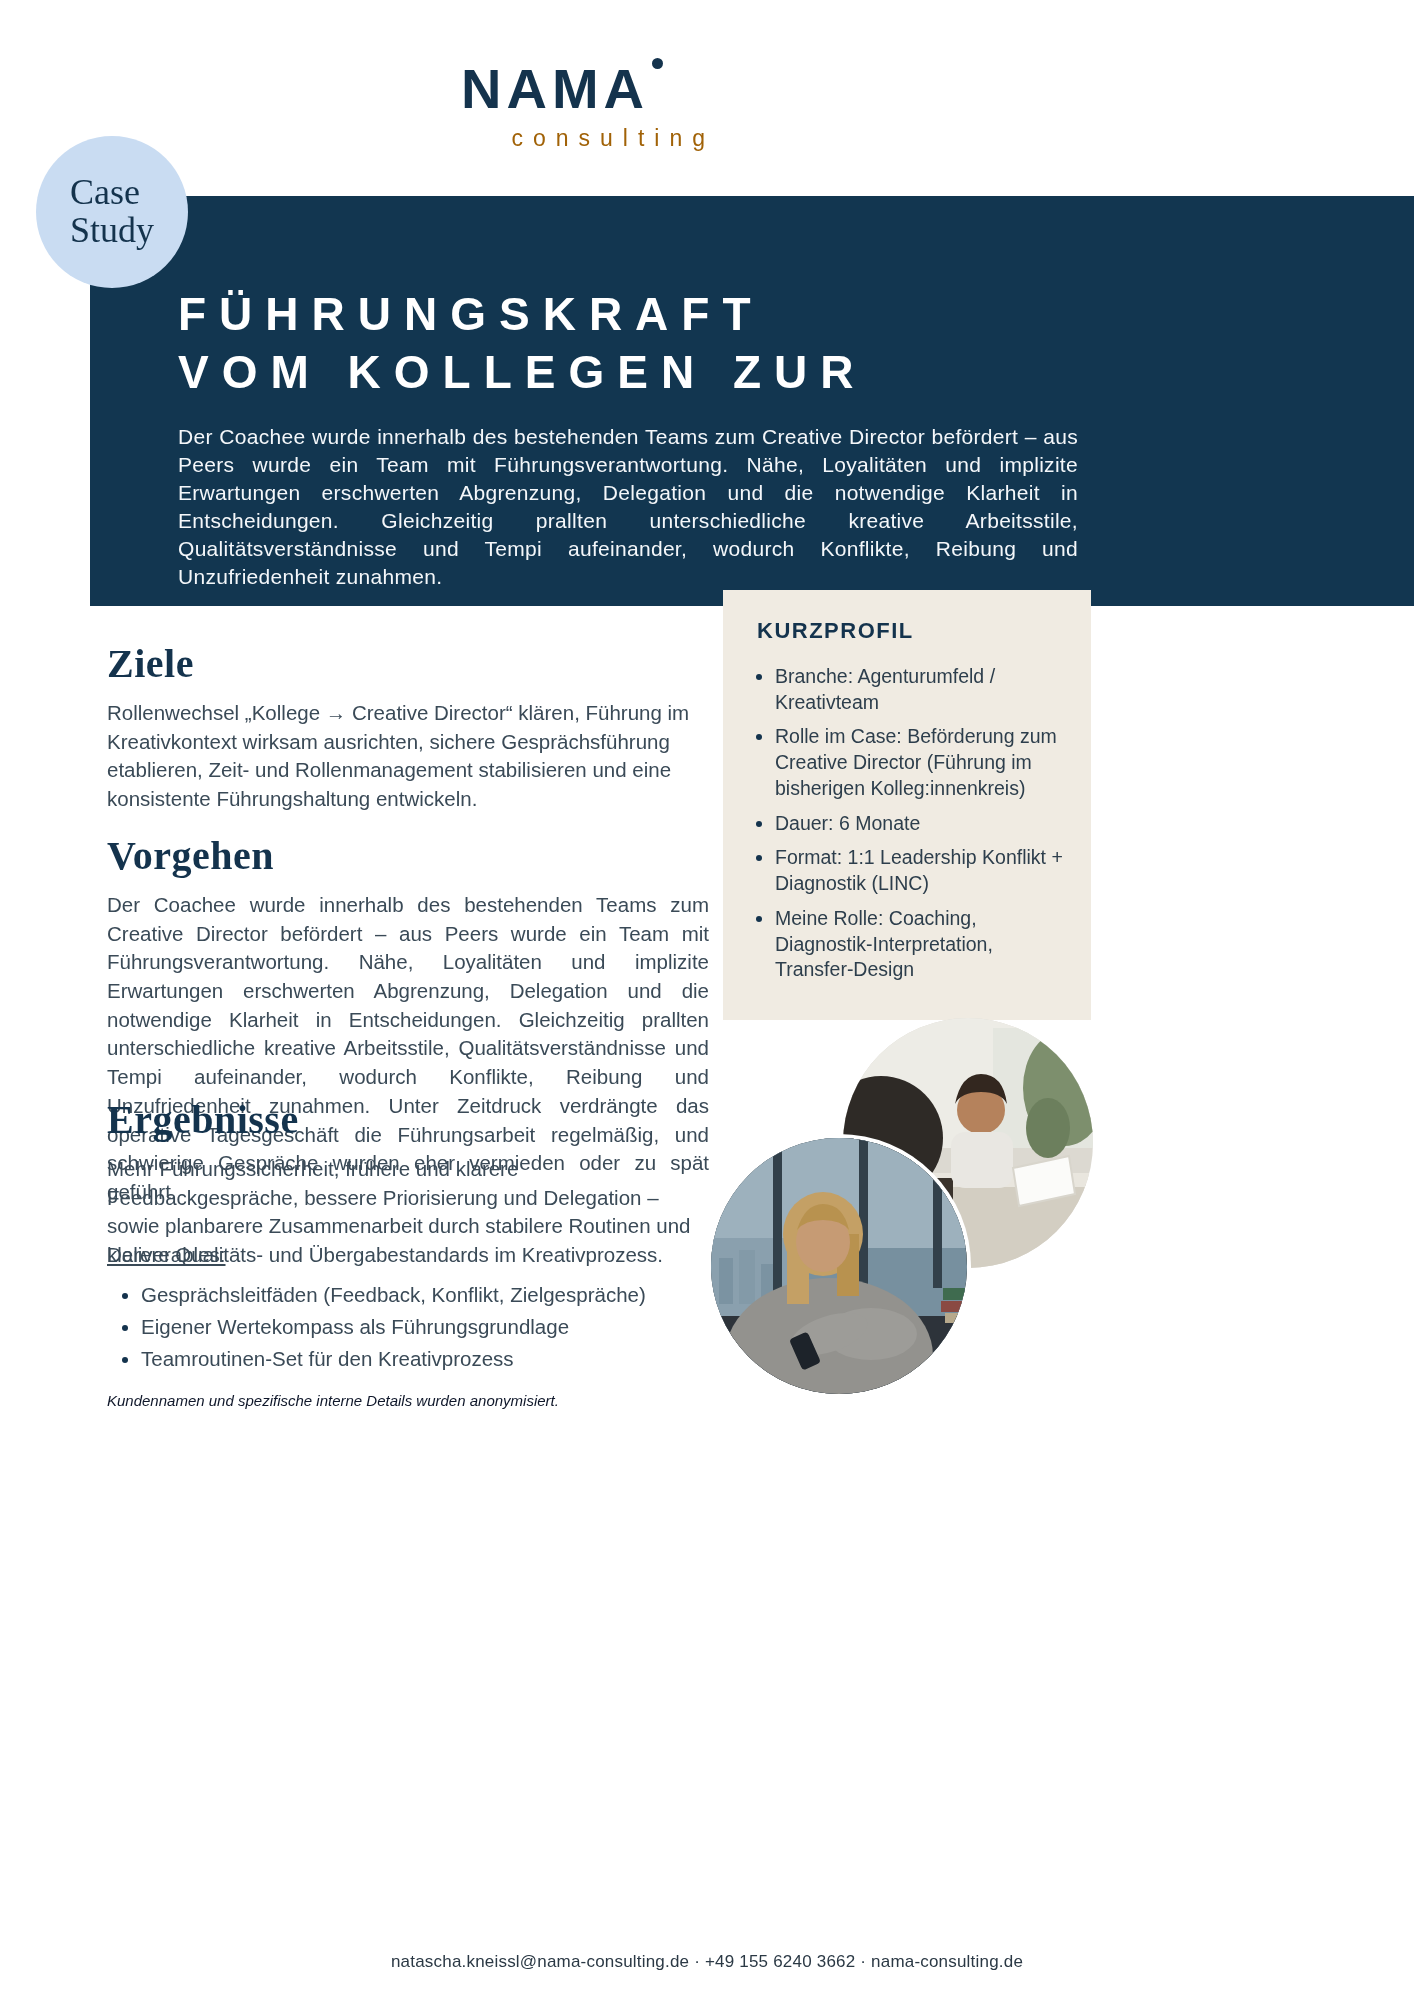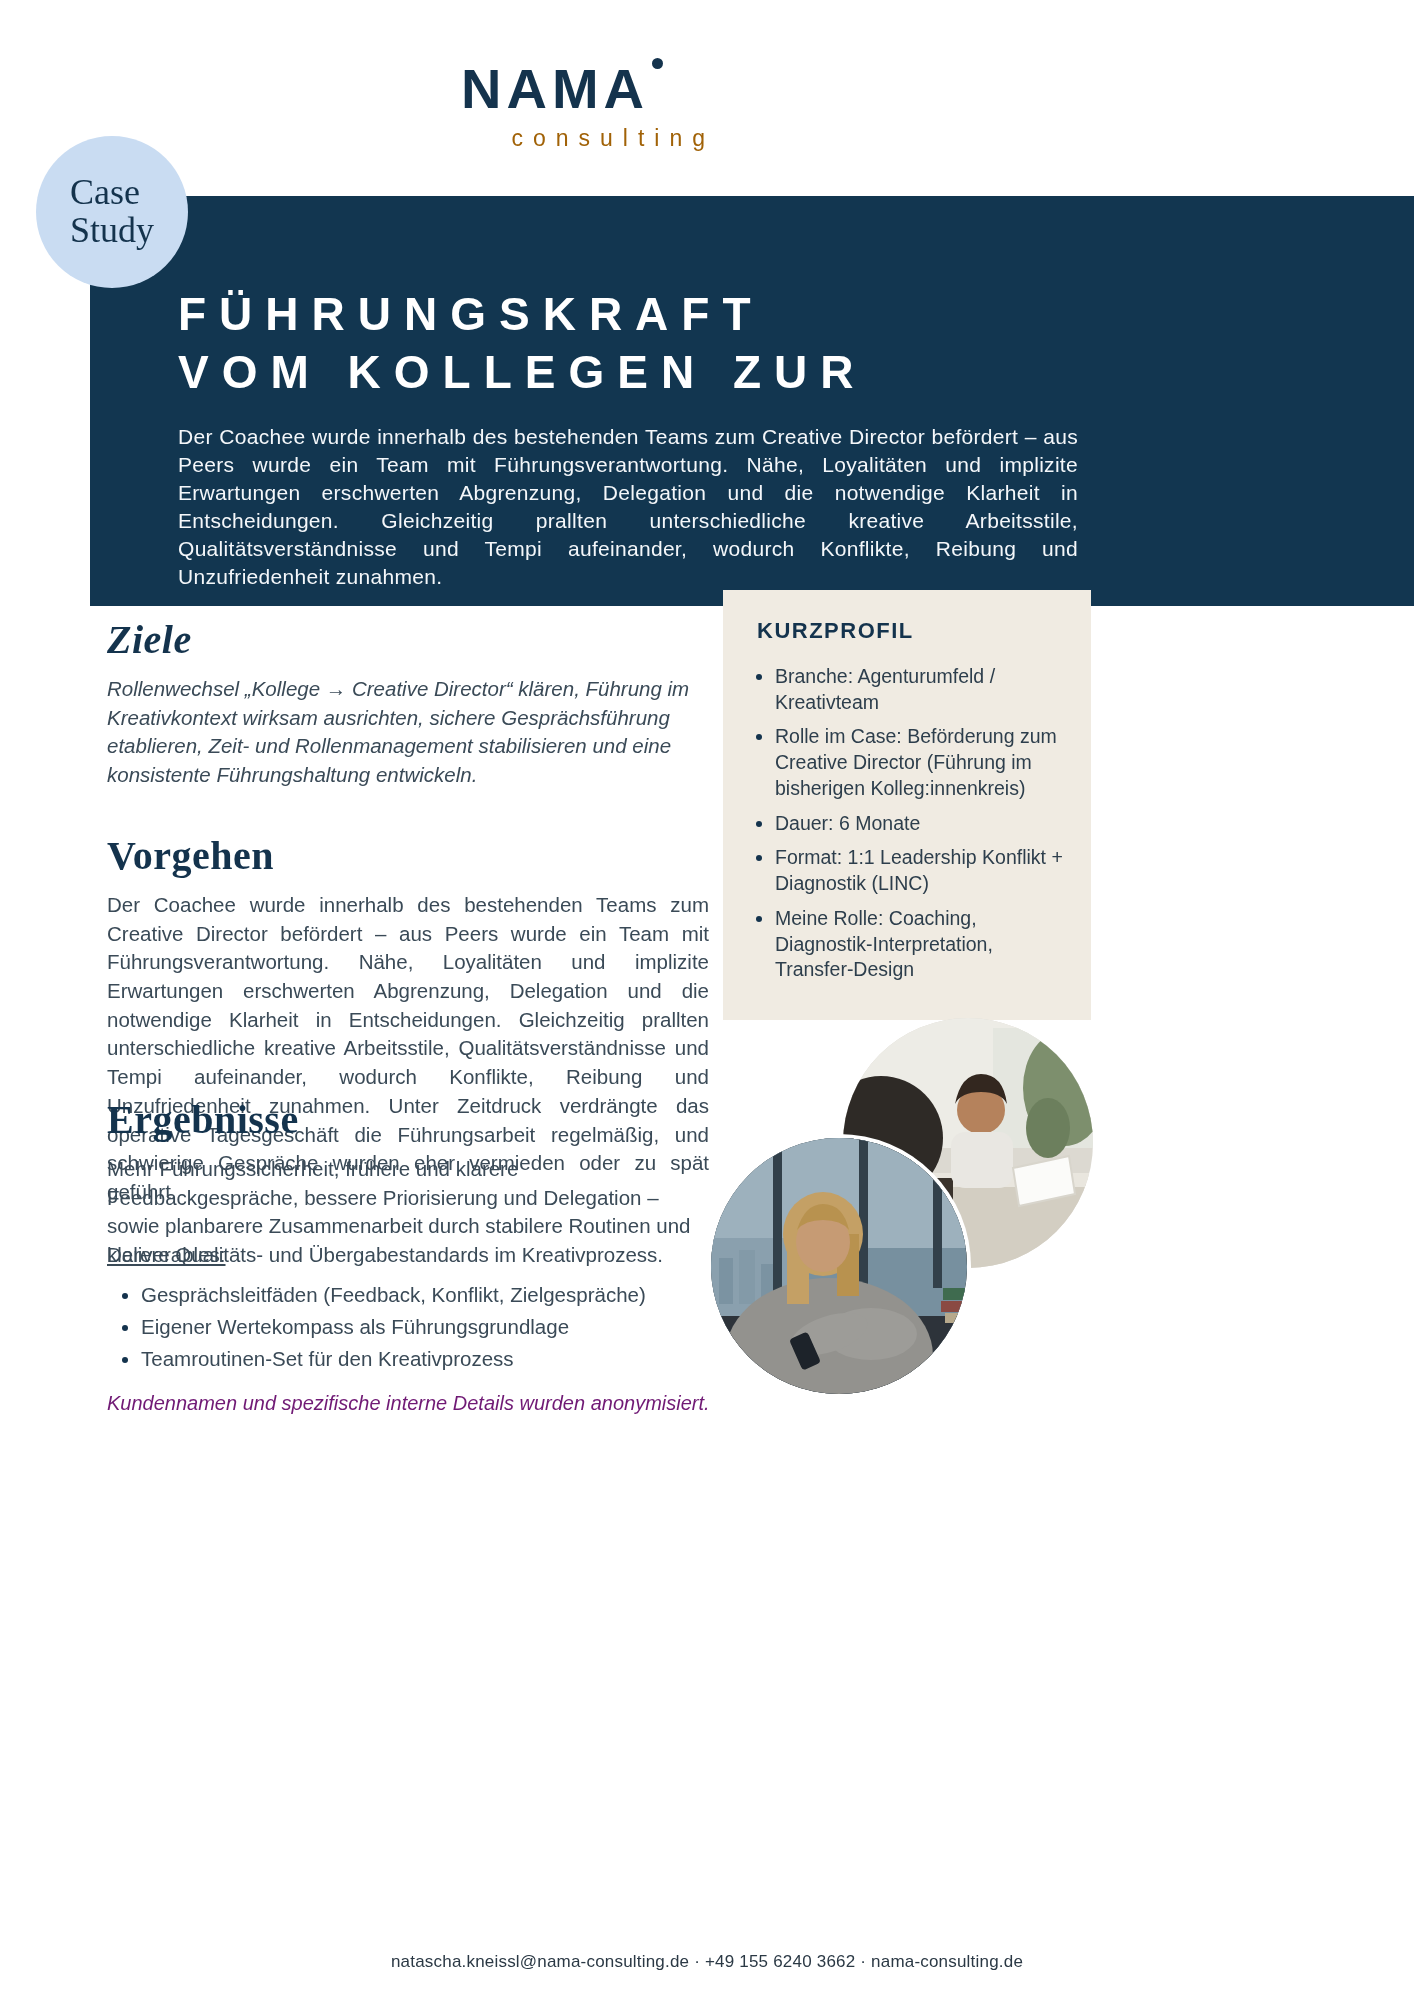--- a/index.html
+++ b/index.html
@@ -67,34 +67,34 @@
   }
   .kurzprofil li::marker { color:#14334d; }
 
   
   .section { position:absolute; left:107px; width:602px; }
   .section h2 {
     margin:0 0 12px 0; font-family:"Liberation Serif", serif;
     font-size:40px; font-weight:700; color:#14334d; letter-spacing:0.5px;
   }
   .section p { margin:0; font-size:20.5px; line-height:1.4; color:#3a4a57; }
-  .sec-ziele { top:616px;font-style:italic; }
+  .sec-ziele { top:640px; }
   .sec-vorgehen { top:796px;margin-top:36px; }
   .sec-vorgehen p { text-align:justify; }
   .sec-ergebnisse { top:1096px; width:592px; }
 
   .deliverables { position:absolute; left:107px; top:1243px; width:602px; }
   .deliverables-label { font-size:20.5px; color:#3a4a57;text-decoration:underline; }
   .deliverables ul { margin:12px 0 0 0; padding-left:34px; }
   .deliverables li { font-size:20.5px; line-height:1.55; color:#3a4a57; }
   .deliverables li::marker { color:#14334d; }
 
   .disclaimer {
     position:absolute; left:107px; top:1392px; width:640px;
-    font-size:20px; font-style:italic; color:#701a75;
+    font-size:15px; font-style:italic; color:#0f172a;
   }
 
   
   .photo { position:absolute; border-radius:50%; overflow:hidden; }
   .photo svg { display:block; width:100%; height:100%; }
   .photo-small { left:843px; top:1018px; width:250px; height:250px; z-index:2; }
   .photo-large {
     left:711px; top:1138px; width:256px; height:256px; z-index:3;
     box-shadow:0 0 0 4px #ffffff;
   }

